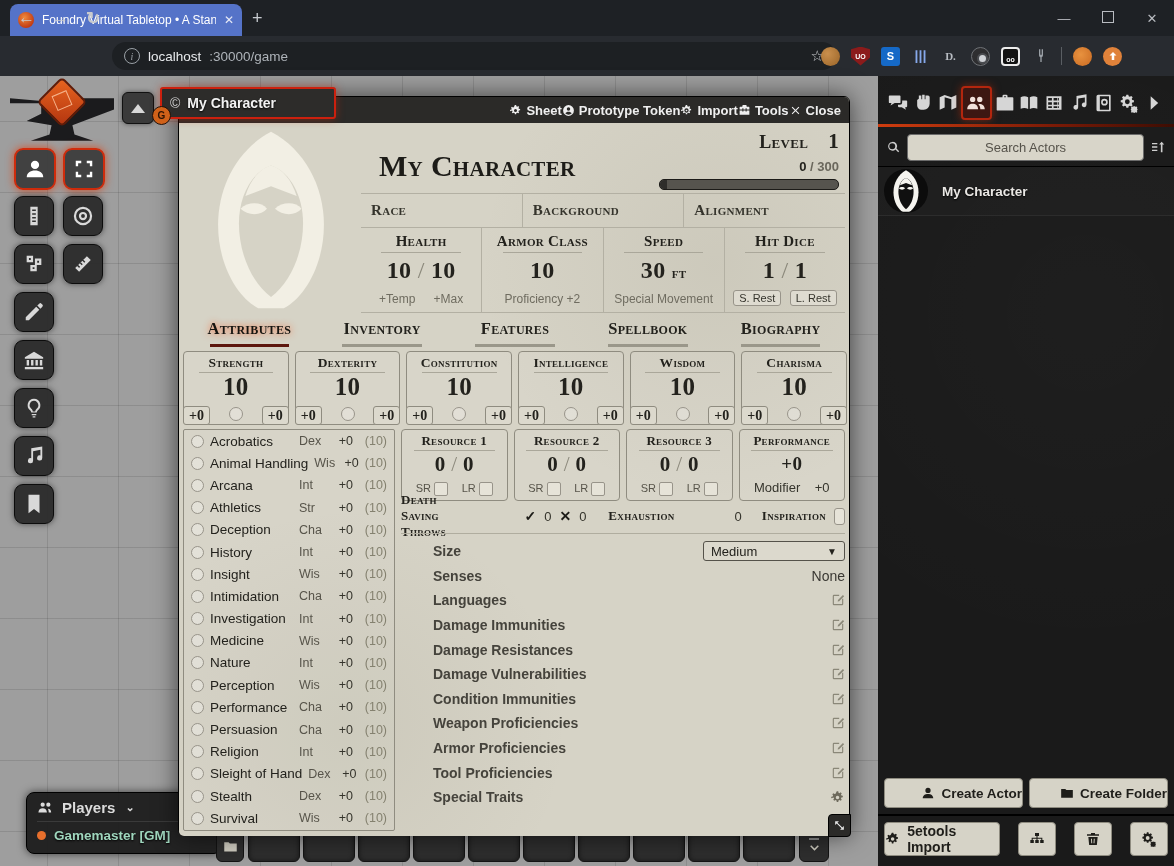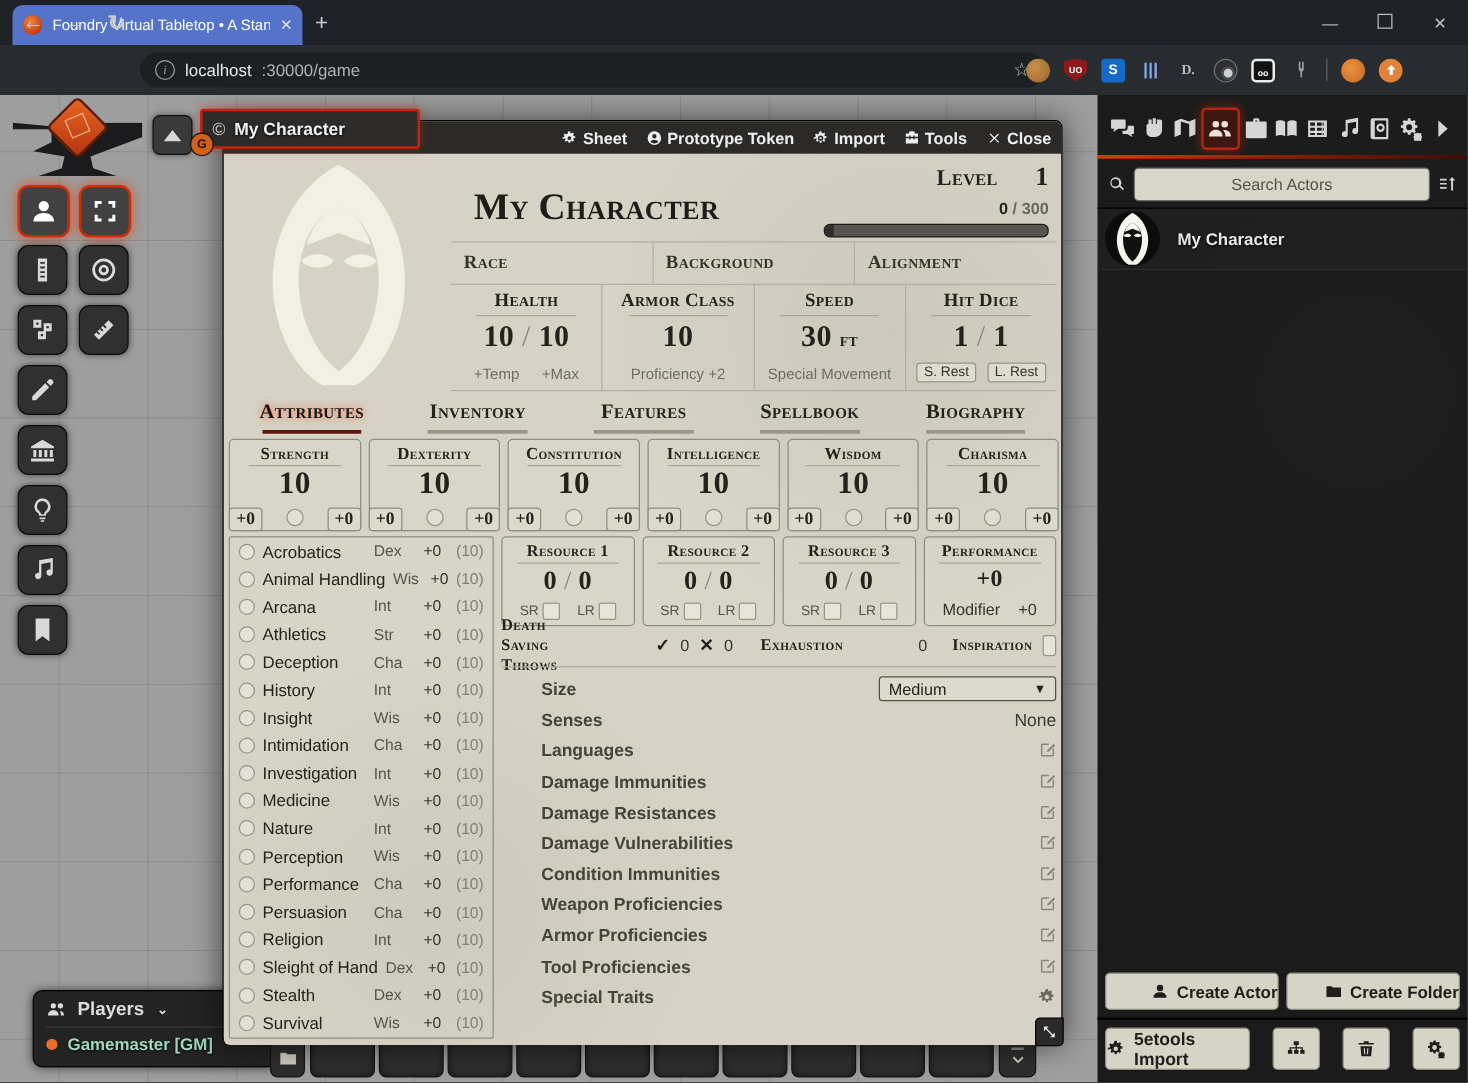--- a/index.html
+++ b/index.html
@@ -72,33 +72,33 @@
   .scenenav .lbl{color:#f2f2f2;font-weight:bold;font-size:14px;white-space:nowrap;text-shadow:0 1px 2px #000;}
   .gbadge{position:absolute;left:-10px;bottom:-8px;width:17px;height:17px;border-radius:50%;background:#d06119;
     border:1.5px solid #201008;color:#2a1204;font-size:10px;font-weight:bold;display:flex;align-items:center;justify-content:center;}
 
   
   .sheetwin{position:absolute;left:178px;top:20px;width:672px;height:740px;border-radius:6px;z-index:30;
     box-shadow:0 0 24px rgba(0,0,0,.6);border:1px solid #000;box-sizing:border-box;background:#d6d3c6;overflow:visible;}
   .swhead{position:absolute;left:0;top:0;width:100%;height:26px;background:#2b2a28;border-radius:5px 5px 0 0;
     display:flex;align-items:center;box-sizing:border-box;padding:0 8px;color:#eee;}
   .swhead .title{font-weight:bold;font-size:13.5px;}
-  .swbtns{margin-left:auto;display:flex;align-items:center;gap:15px;}
+  .swbtns{margin-left:auto;display:flex;align-items:center;}
   .swbtn{display:flex;align-items:center;gap:4px;font-weight:bold;font-size:13px;color:#efefef;}
   .swbtn svg{width:13px;height:13px;fill:#efefef;}
   .swbody{position:absolute;left:0;top:26px;width:670px;height:713px;background:#d6d3c6;border-radius:0 0 5px 5px;
     background-image:radial-gradient(circle at 80% 20%,rgba(120,115,95,.10),transparent 30%),
                      radial-gradient(circle at 25% 85%,rgba(120,115,95,.10),transparent 28%);color:#21201b;}
 
   .sc{font-family:"Liberation Serif",serif;font-variant:small-caps;font-weight:700;letter-spacing:.3px;}
 
   .portrait{position:absolute;left:4px;top:2px;width:176px;height:190px;display:flex;align-items:center;justify-content:center;}
   .hdrright{position:absolute;left:182px;top:2px;width:484px;height:190px;}
   .cname{position:absolute;left:18px;top:24px;font-size:30px;color:#1d1c18;}
-  .lvlrow{position:absolute;right:6px;top:4px;display:flex;align-items:baseline;gap:30px;}
+  .lvlrow{position:absolute;right:6px;top:4px;display:flex;align-items:baseline;gap:20px;}
   .lvlrow .l1{font-size:18px;color:#23221d;}
   .lvlrow .l2{font-size:21px;color:#23221d;}
   .xptext{position:absolute;right:6px;top:34px;font-size:13px;font-weight:bold;color:#23221d;}
   .xptext .mx{color:#6a675c;}
   .xpbar{position:absolute;right:6px;top:54px;width:178px;height:9px;background:#56544e;border:1px solid #1c1b18;border-radius:5px;}
   .xpbar i{position:absolute;left:0;top:0;width:7px;height:100%;background:#2e2d2a;border-radius:5px 0 0 5px;}
   .hr1{position:absolute;left:0;top:68px;width:484px;height:1px;background:#b3b0a3;}
   .detailrow{position:absolute;left:0;top:69px;width:484px;height:33px;display:flex;}
   .dcell{flex:1;border-right:1px solid #b3b0a3;display:flex;align-items:center;padding-left:10px;box-sizing:border-box;}
   .dcell:last-child{border-right:none;}

